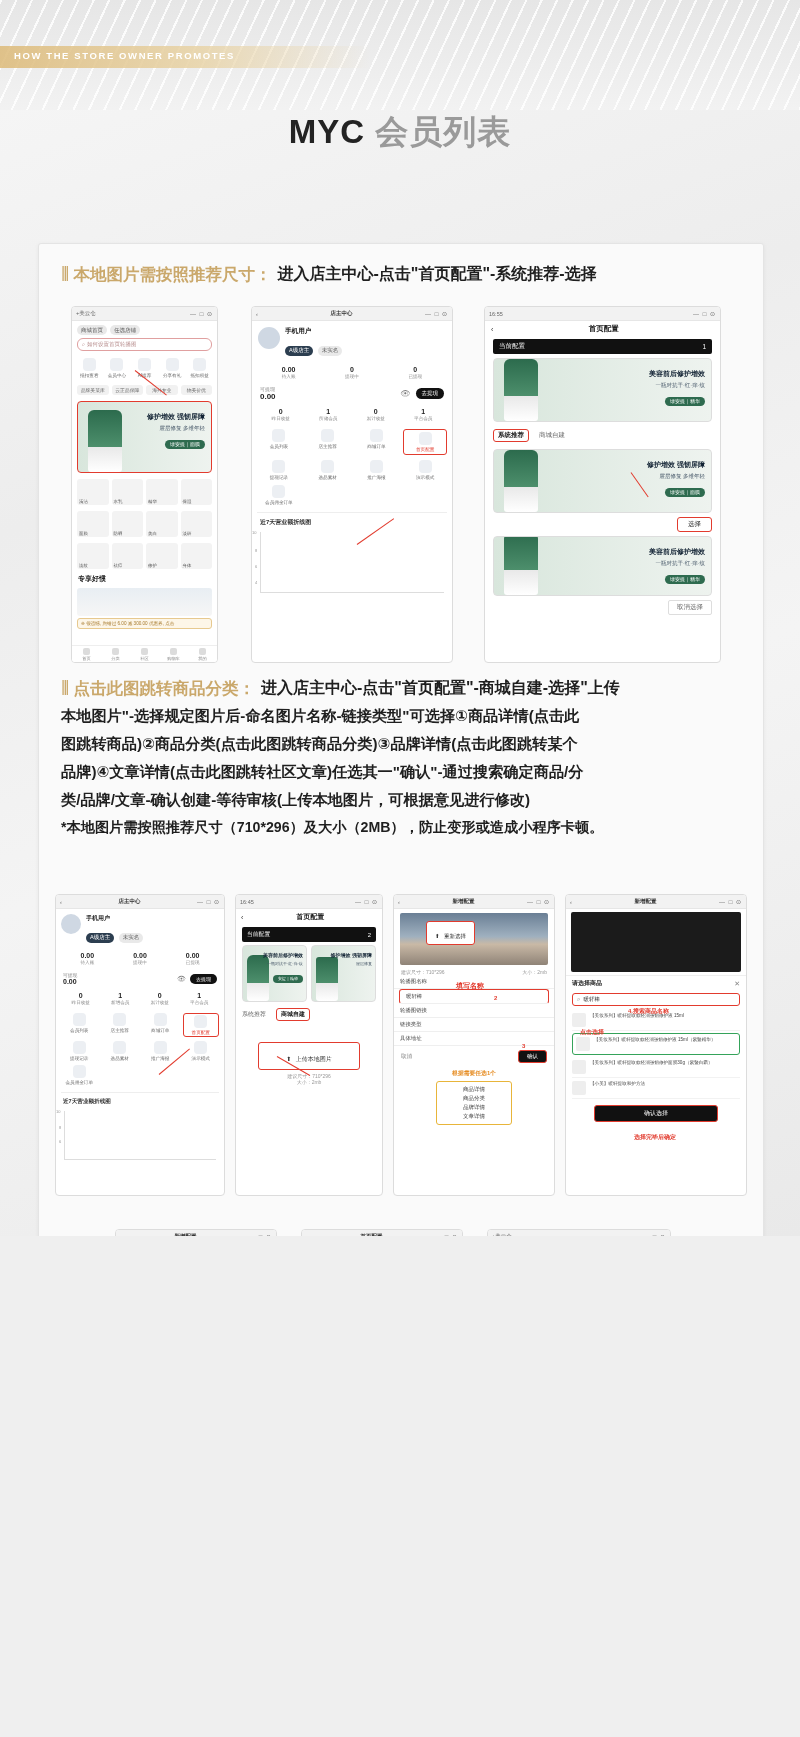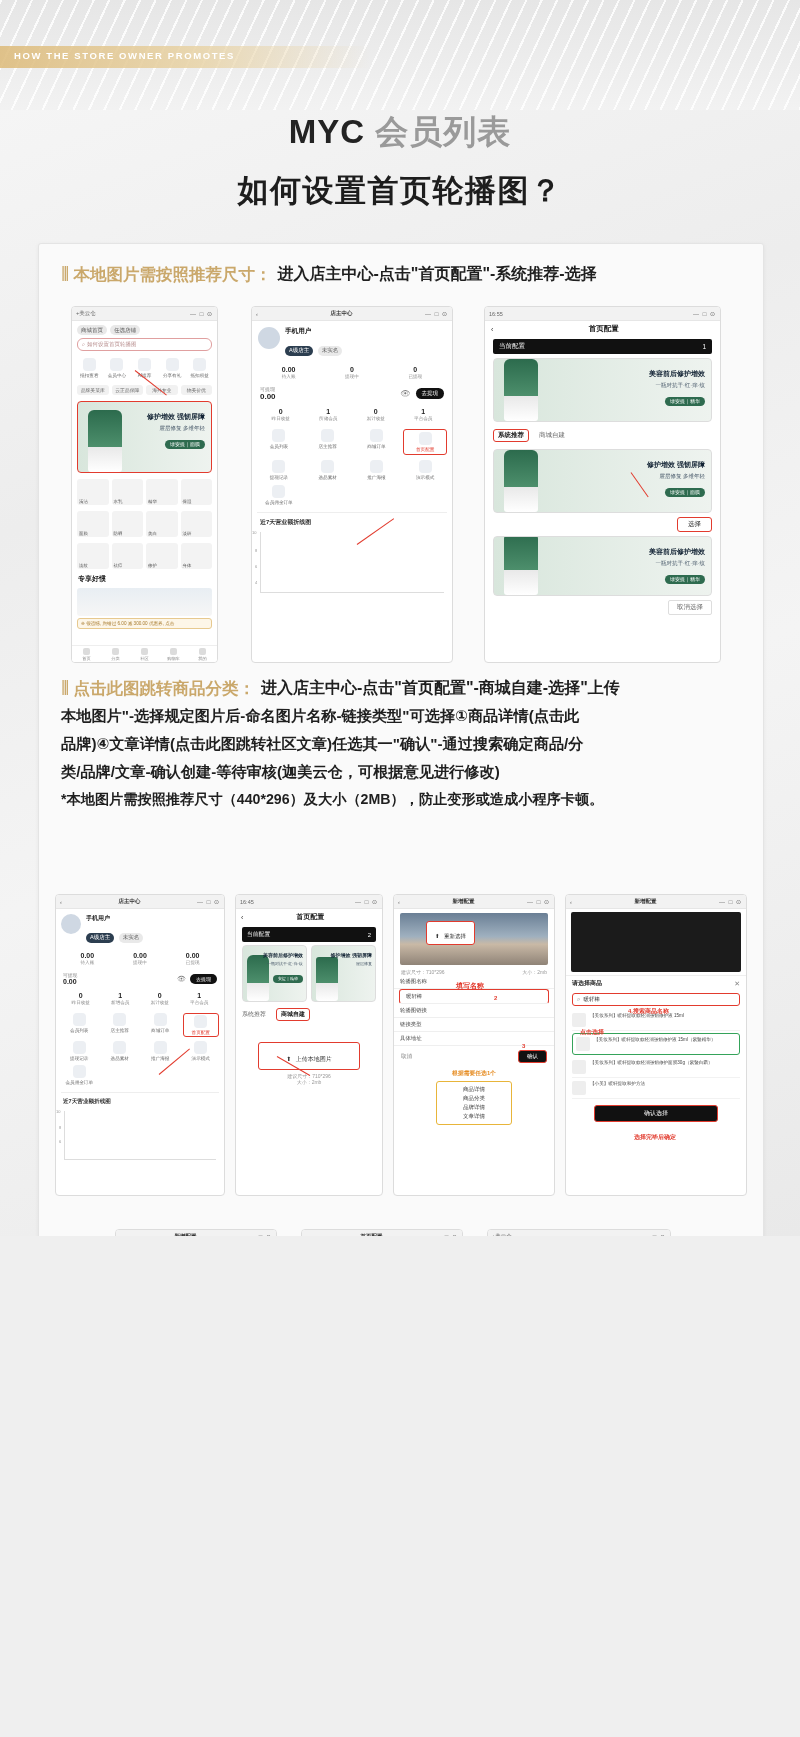--- a/index.html
+++ b/index.html
@@ -104,21 +104,20 @@
 
   <div class="topdeco">
     <div class="band"></div>
     <div class="bandtext">HOW THE STORE OWNER PROMOTES</div>
   </div>
 
   <div class="brand">
     <span>MYC</span>
     <span class="grey">会员列表</span>
   </div>
-  <div class="title">如何设置首页轮播图？</div>
 
   <div class="card">
 
     <div style="position:absolute;left:22px;top:18px;width:690px;" class="sect-head">
       <span class="bars">|||</span>
       <span class="sect-title">本地图片需按照推荐尺寸：</span>
       <span class="sect-rest">进入店主中心-点击"首页配置"-系统推荐-选择</span>
     </div>
 
     <div class="phone" style="left:32px;top:62px;width:145px;height:355px;">
@@ -396,23 +395,24 @@
       </div>
     </div>
 
     <div style="position:absolute;left:22px;top:432px;width:690px;" class="sect-head">
       <span class="bars">|||</span>
       <span class="sect-title">点击此图跳转商品分类：</span>
       <span class="sect-rest">进入店主中心-点击"首页配置"-商城自建-选择"上传</span>
     </div>
     <div style="position:absolute;left:22px;top:458px;width:700px;">
       <div class="para">本地图片"-选择规定图片后-命名图片名称-链接类型"可选择①商品详情(点击此</div>
+      <div class="para">图跳转商品)②商品分类(点击此图跳转商品分类)③品牌详情(点击此图跳转某个</div>
       <div class="para">品牌)④文章详情(点击此图跳转社区文章)任选其一"确认"-通过搜索确定商品/分</div>
-      <div class="para">类/品牌/文章-确认创建-等待审核(迦美云仓，可根据意见进行修改)</div>
-      <div class="note">*本地图片需按照推荐尺寸（440*296）及大小（2MB），防止变形或造成小程序卡顿。</div>
+      <div class="para">类/品牌/文章-确认创建-等待审核(上传本地图片，可根据意见进行修改)</div>
+      <div class="note">*本地图片需按照推荐尺寸（710*296）及大小（2MB），防止变形或造成小程序卡顿。</div>
     </div>
 
     <div class="phone" style="left:16px;top:650px;width:168px;height:300px;">
       <div class="pbar">
         <span class="l">‹</span>
         <span class="l" style="font-weight:bold;color:#333;">店主中心</span>
         <span class="r">— □ ⊙</span>
       </div>
       <div style="display:flex;gap:5px;padding:5px;">
         <div style="width:20px;height:20px;border-radius:50%;background:#cfd8e3;"></div>

